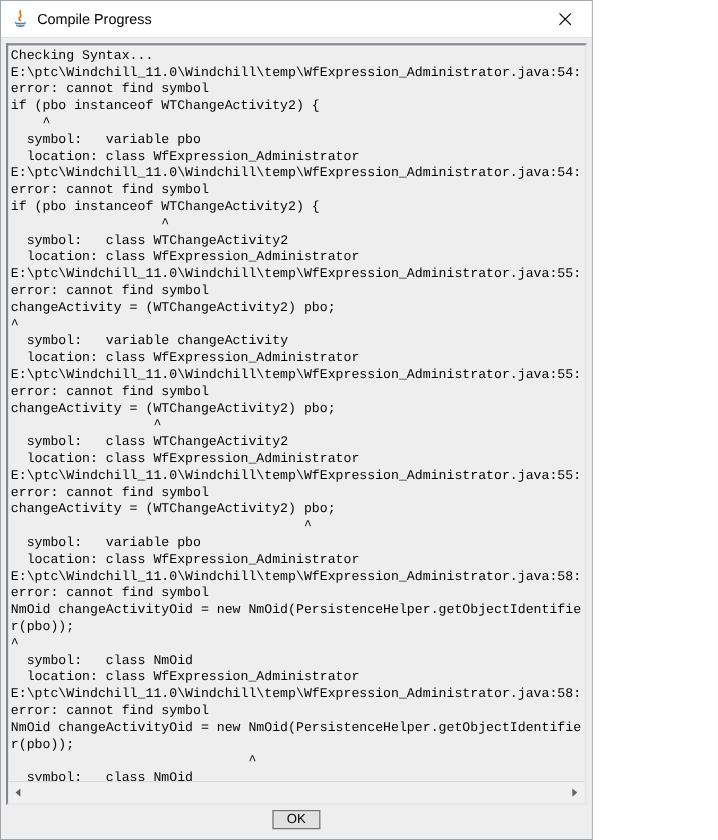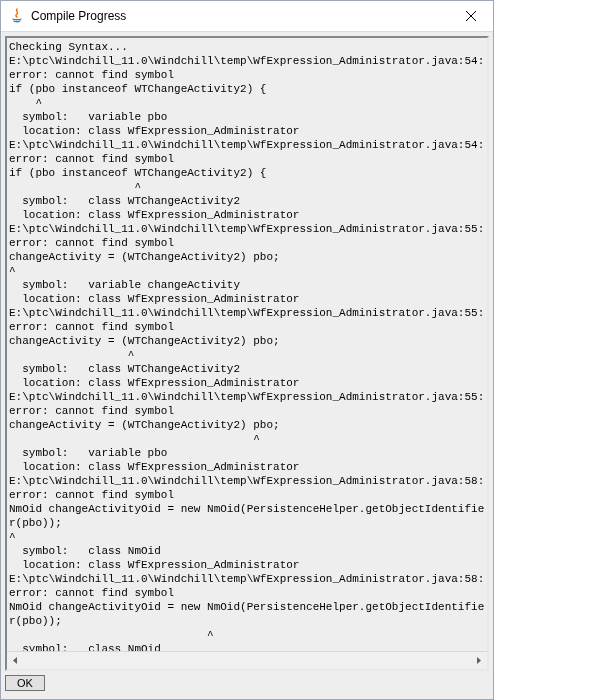--- a/index.html
+++ b/index.html
@@ -97,21 +97,21 @@
     justify-content: center;
     background: #f0f0f0;
   }
   .hscroll .track {
     flex: 1;
     background: #f0f0f0;
   }
   .hscroll svg { display:block; }
   .buttonbar {
     display: flex;
-    justify-content: flex-start;
+    justify-content: center;
     padding: 4px 0 4px 0;
   }
   .ok-button {
     min-width: 40px;
     padding: 1px 10px;
     background: #e1e1e1;
     border: 1px solid #707070;
     font-family: Tahoma, sans-serif;
     font-size: 11px;
     cursor: pointer;

